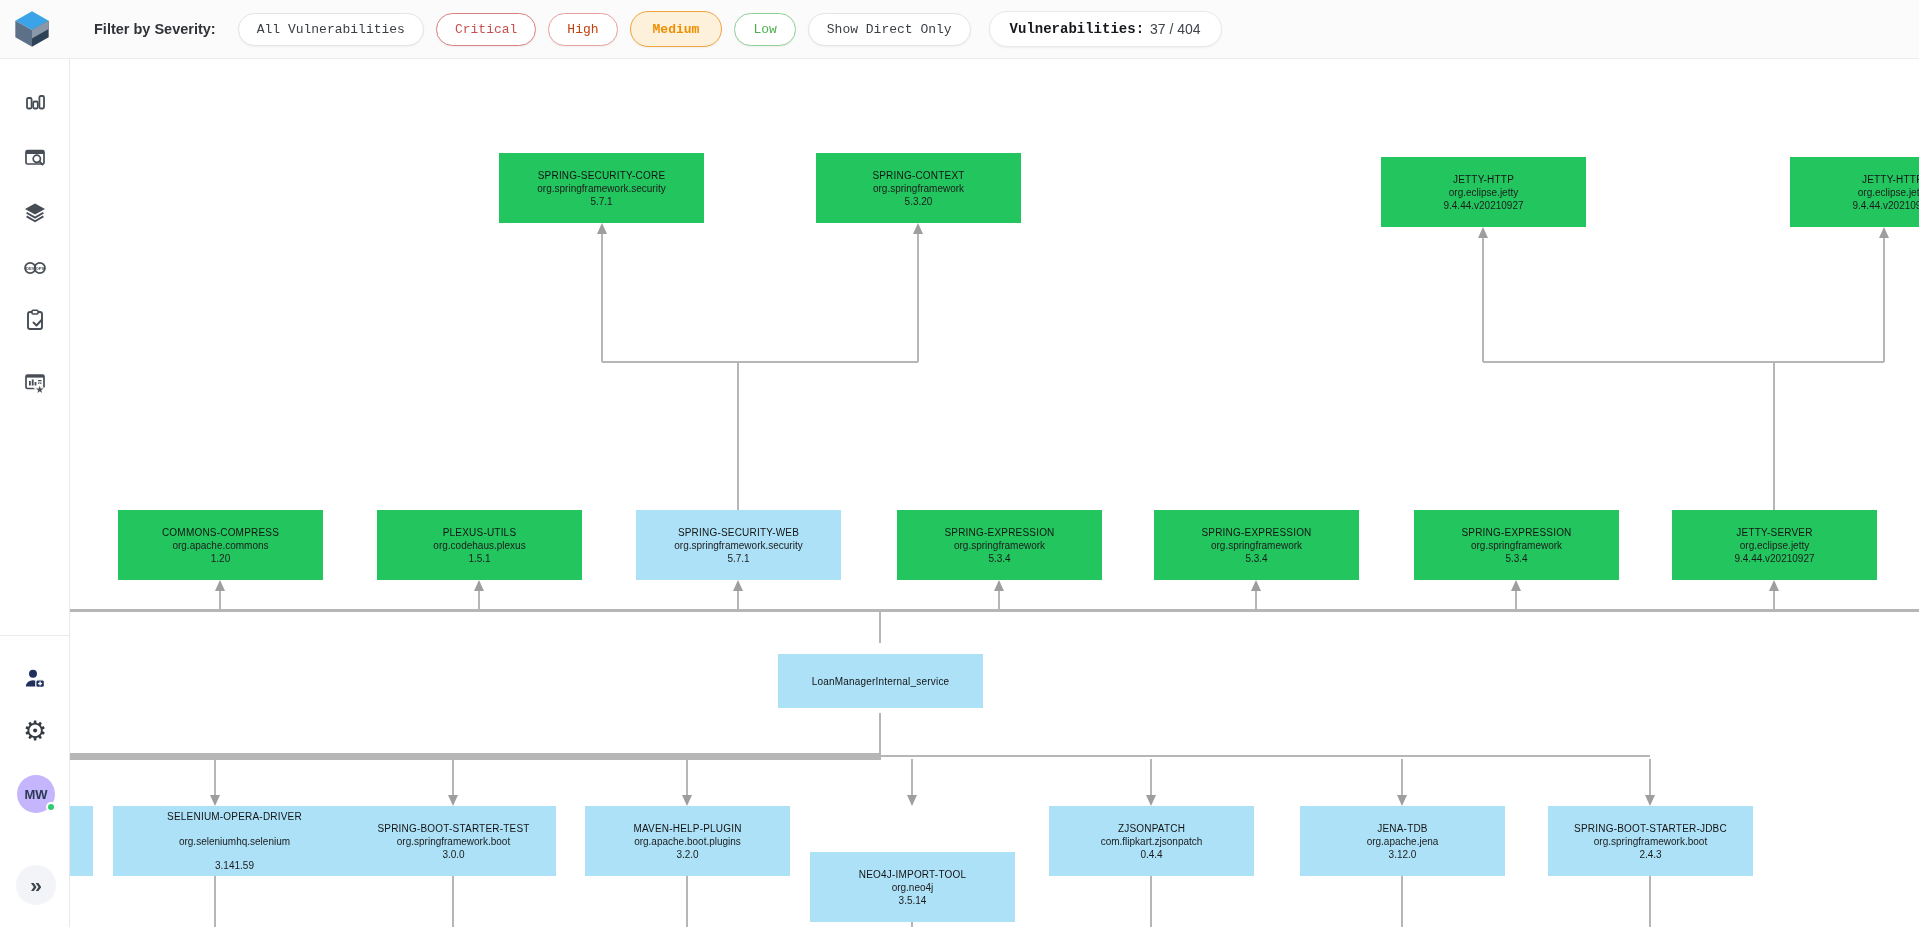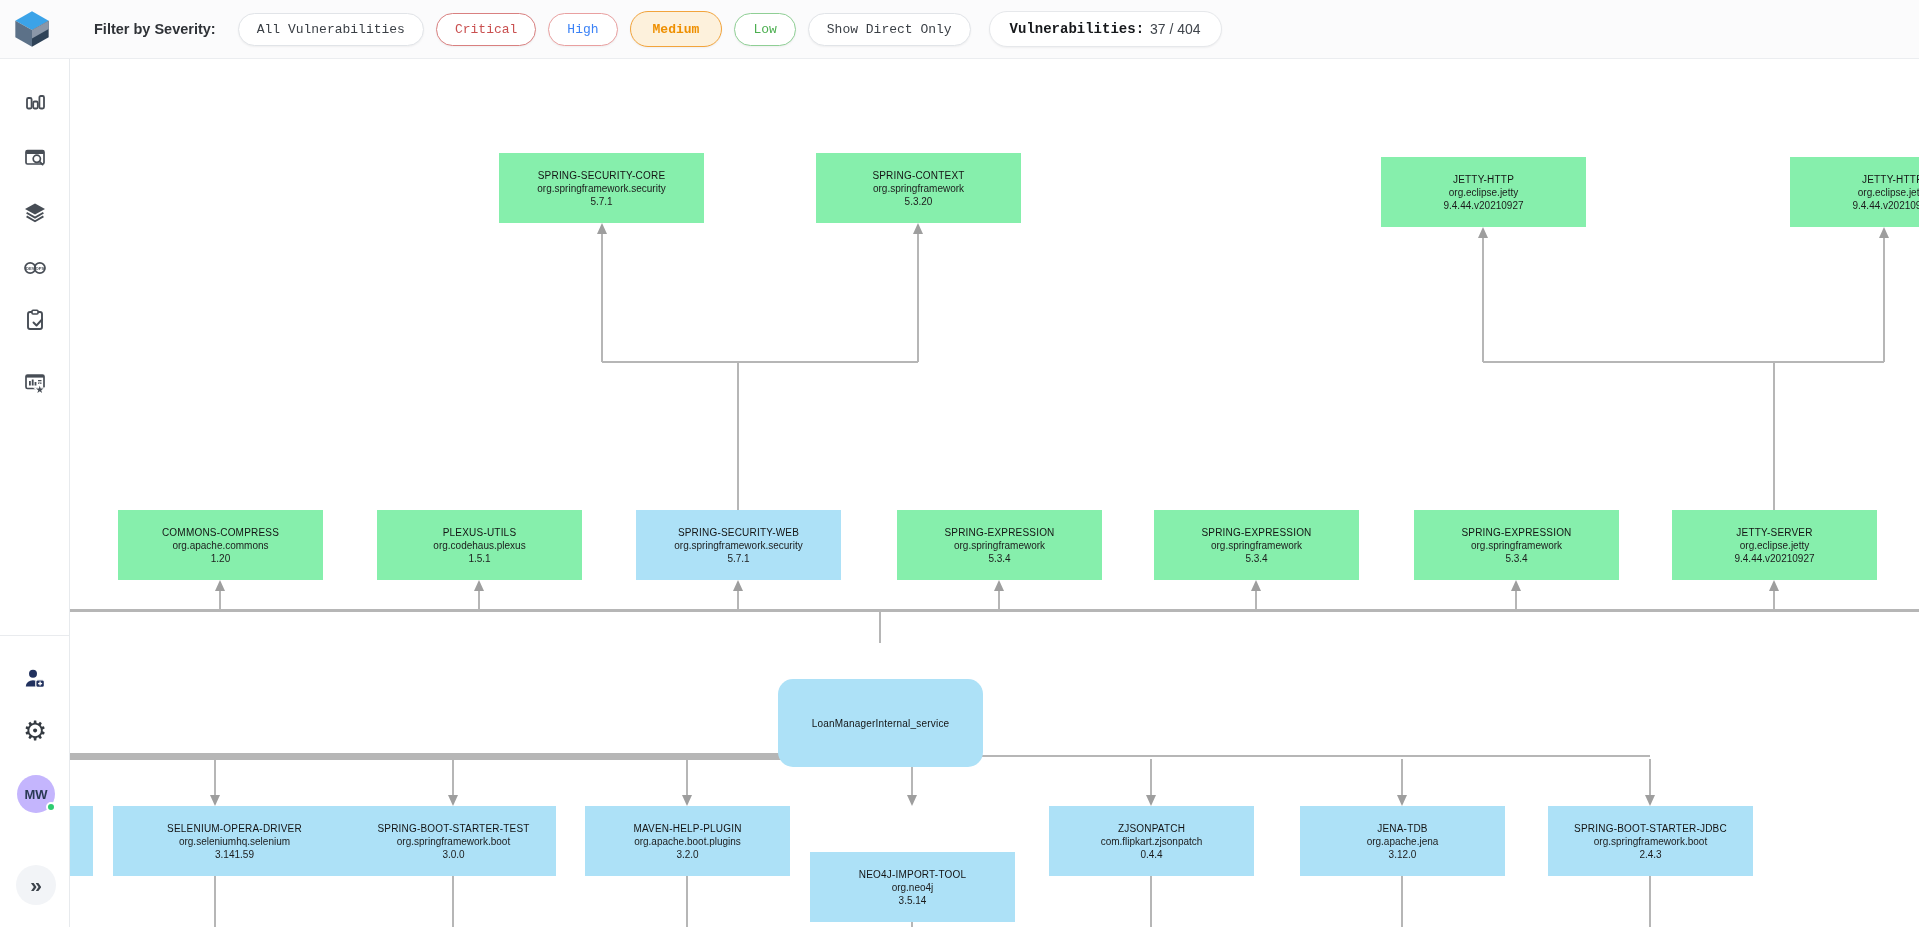--- a/index.html
+++ b/index.html
@@ -11,21 +11,21 @@
             background:#fbfbfc; border-bottom:1px solid #ebedf0; z-index:30;
             display:flex; align-items:center; }
   .logo { width:40px; height:40px; margin-left:12px; flex:0 0 auto; cursor:pointer; }
   .filter-label { margin-left:42px; font-size:14.5px; font-weight:700; color:#2f3237; }
   .pills { display:flex; align-items:center; margin-left:22px; gap:12px; }
   .pill { height:33px; padding:0 18px; border-radius:17px; background:#fff;
           border:1px solid #e1e4e8; color:#3a3f45; font-size:13px;
           font-family:Liberation Mono, monospace; cursor:pointer;
           box-shadow:0 1px 2px rgba(0,0,0,0.05); white-space:nowrap; }
   .pill.critical { border-color:#d98080; color:#c94f4f; }
-  .pill.high     { border-color:#e9a0a0; color:#3b82f6; }
+  .pill.high     { border-color:#e9a0a0; color:#c2410c; }
   .pill.low      { border-color:#8fcf95; color:#4caf50; }
   .pill.medium.active { background:#fdf1dc; border:1.5px solid #f2a43c; color:#ee8f00;
                         font-weight:700; padding:0 22px; height:36px; border-radius:18px; }
   .vuln-pill { margin-left:18px; height:36px; padding:0 20px; border-radius:18px;
                background:#fff; border:1px solid #e6e8eb; display:flex; align-items:center;
                gap:6px; box-shadow:0 1px 2px rgba(0,0,0,0.05); }
   .vuln-pill b { font-size:14px; color:#16181b; font-weight:700;font-family:Liberation Mono, monospace; }
   .vuln-pill span { font-size:14px; color:#3f444b; }
 
   
@@ -50,21 +50,21 @@
   .canvas { position:absolute; left:0; top:0; width:1919px; height:927px; z-index:5; }
   .edge { position:absolute; background:#b6b6b6; z-index:1; }
   .arrow { position:absolute; width:0; height:0; z-index:2; }
   .arrow.up   { border-left:5.5px solid transparent; border-right:5.5px solid transparent;
                 border-bottom:11px solid #9e9e9e; }
   .arrow.down { border-left:5.5px solid transparent; border-right:5.5px solid transparent;
                 border-top:11px solid #9e9e9e; }
   .node { position:absolute; z-index:3; display:flex; flex-direction:column;
           align-items:center; justify-content:center; text-align:center;
           cursor:pointer; padding:4px; }
-  .node.vulnerable { background:#86efac; }
+  .node.vulnerable { background:#22c55e; }
   .node.safe { background:#ade1f7; }
   .node .nm  { font-size:10px; color:#141414; letter-spacing:0.2px; line-height:13px; }
   .node .grp { font-size:10px; color:#1c1c1c; line-height:13px; }
   .node .ver { font-size:10px; color:#1c1c1c; line-height:13px; }
 </style>
 </head>
 <body>
 
 <div class="canvas" id="canvas">
     <div class="edge" style="left: 737px; top: 362px; width: 2px; height: 148px;"></div>
@@ -167,25 +167,25 @@
     <div class="node vulnerable" style="left: 1414px; top: 510px; width: 205px; height: 70px;">
       <div class="nm">SPRING-EXPRESSION</div>
       <div class="grp">org.springframework</div>
       <div class="ver">5.3.4</div>
     </div>
     <div class="node vulnerable" style="left: 1672px; top: 510px; width: 205px; height: 70px;">
       <div class="nm">JETTY-SERVER</div>
       <div class="grp">org.eclipse.jetty</div>
       <div class="ver">9.4.44.v20210927</div>
     </div>
-    <div class="node safe" style="left: 778px; top: 679px; width: 205px; height: 88px; border-radius: 15px;">
+    <div class="node safe" style="left: 778px; top: 654px; width: 205px; height: 54px;">
       <div class="nm">LoanManagerInternal_service</div>
     </div>
     <div class="node safe" style="left: -112px; top: 806px; width: 205px; height: 70px;"></div>
-    <div class="node safe" style="left: 113px; top: 806px; width: 243px; height: 70px;">
+    <div class="node safe" style="left: 113px; top: 806px; width: 243px; height: 70px; justify-content: space-between;">
       <div class="nm">SELENIUM-OPERA-DRIVER</div>
       <div class="grp">org.seleniumhq.selenium</div>
       <div class="ver">3.141.59</div>
     </div>
     <div class="node safe" style="left: 351px; top: 806px; width: 205px; height: 70px;">
       <div class="nm">SPRING-BOOT-STARTER-TEST</div>
       <div class="grp">org.springframework.boot</div>
       <div class="ver">3.0.0</div>
     </div>
     <div class="node safe" style="left: 585px; top: 806px; width: 205px; height: 70px;">

